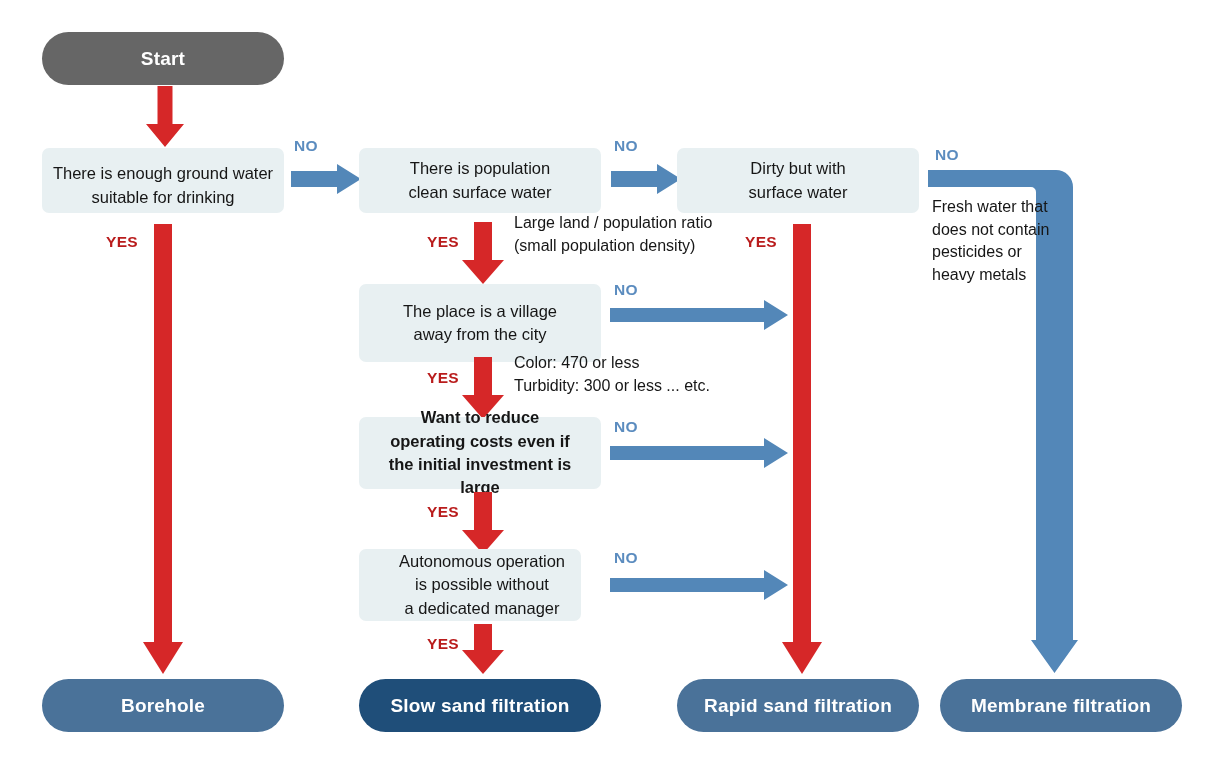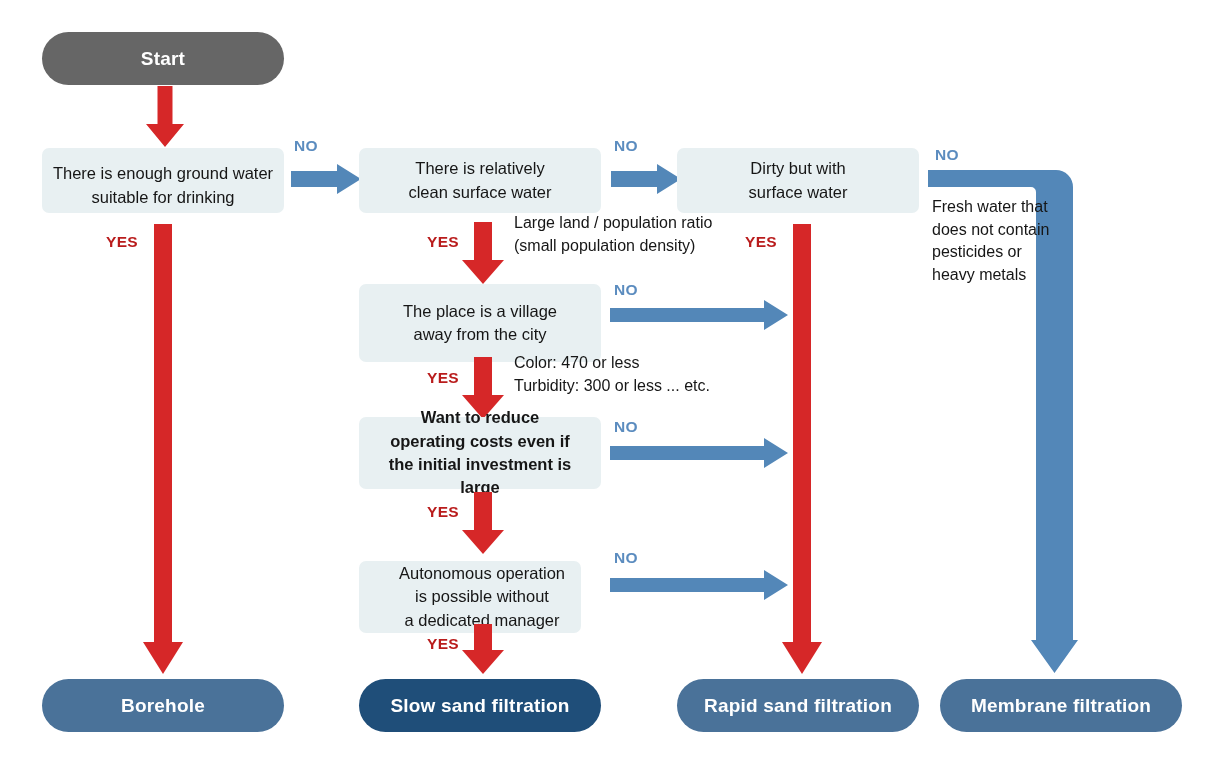--- a/index.html
+++ b/index.html
@@ -104,21 +104,21 @@
   <svg class="abs arrow" style="left:291px; top:164px;" width="70" height="30" viewBox="0 0 70 30">
     <path d="M0 7 H46 V0 L70 15 L46 30 V23 H0 Z" fill="#5387b8"></path>
   </svg>
 
   <div class="abs lbl-yes" style="left:106px; top:233px;">YES</div>
   <svg class="abs arrow" style="left:143px; top:224px;" width="40" height="450" viewBox="0 0 40 450" preserveAspectRatio="none">
     <path d="M11 0 H29 V418 H40 L20 450 L0 418 H11 Z" fill="#d62728"></path>
   </svg>
 
   <div class="abs qbox" style="left:359px; top:148px; width:242px; height:65px;">
-    <span style="white-space:pre-line">There is relatively
+    <span style="white-space:pre-line">There is population
 clean surface water</span>
   </div>
 
   <div class="abs lbl-no" style="left:614px; top:137px;">NO</div>
   <svg class="abs arrow" style="left:611px; top:164px;" width="70" height="30" viewBox="0 0 70 30">
     <path d="M0 7 H46 V0 L70 15 L46 30 V23 H0 Z" fill="#5387b8"></path>
   </svg>
 
   <div class="abs lbl-yes" style="left:427px; top:233px;">YES</div>
   <svg class="abs arrow" style="left:462px; top:222px;" width="42" height="62" viewBox="0 0 42 62">
@@ -176,21 +176,21 @@
   <div class="abs lbl-no" style="left:614px; top:418px;">NO</div>
   <svg class="abs arrow" style="left:610px; top:438px;" width="178" height="30" viewBox="0 0 178 30">
     <path d="M0 8 H154 V0 L178 15 L154 30 V22 H0 Z" fill="#5387b8"></path>
   </svg>
 
   <div class="abs lbl-yes" style="left:427px; top:503px;">YES</div>
   <svg class="abs arrow" style="left:462px; top:492px;" width="42" height="62" viewBox="0 0 42 62">
     <path d="M12 0 H30 V38 H42 L21 62 L0 38 H12 Z" fill="#d62728"></path>
   </svg>
 
-  <div class="abs qbox" style="left:359px; top:561px; width:222px; height:72px;padding-left:32px;">
+  <div class="abs qbox" style="left:359px; top:549px; width:222px; height:72px;padding-left:32px;">
     <span style="white-space:pre-line">Autonomous operation
 is possible without
 a dedicated manager</span>
   </div>
 
   <div class="abs lbl-no" style="left:614px; top:549px;">NO</div>
   <svg class="abs arrow" style="left:610px; top:570px;" width="178" height="30" viewBox="0 0 178 30">
     <path d="M0 8 H154 V0 L178 15 L154 30 V22 H0 Z" fill="#5387b8"></path>
   </svg>
 

